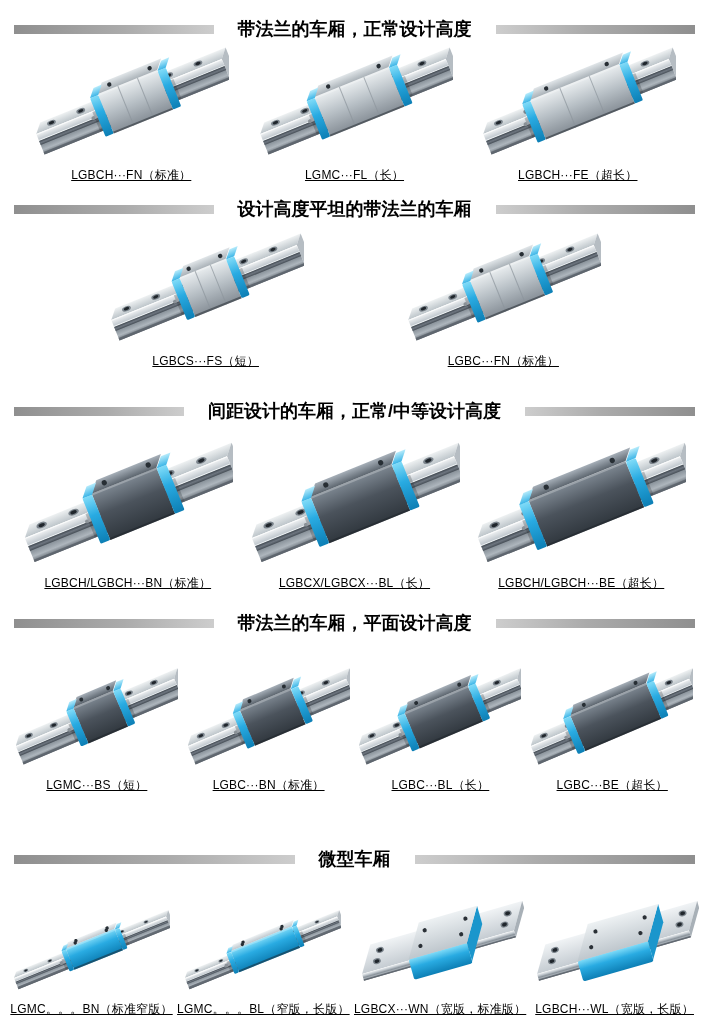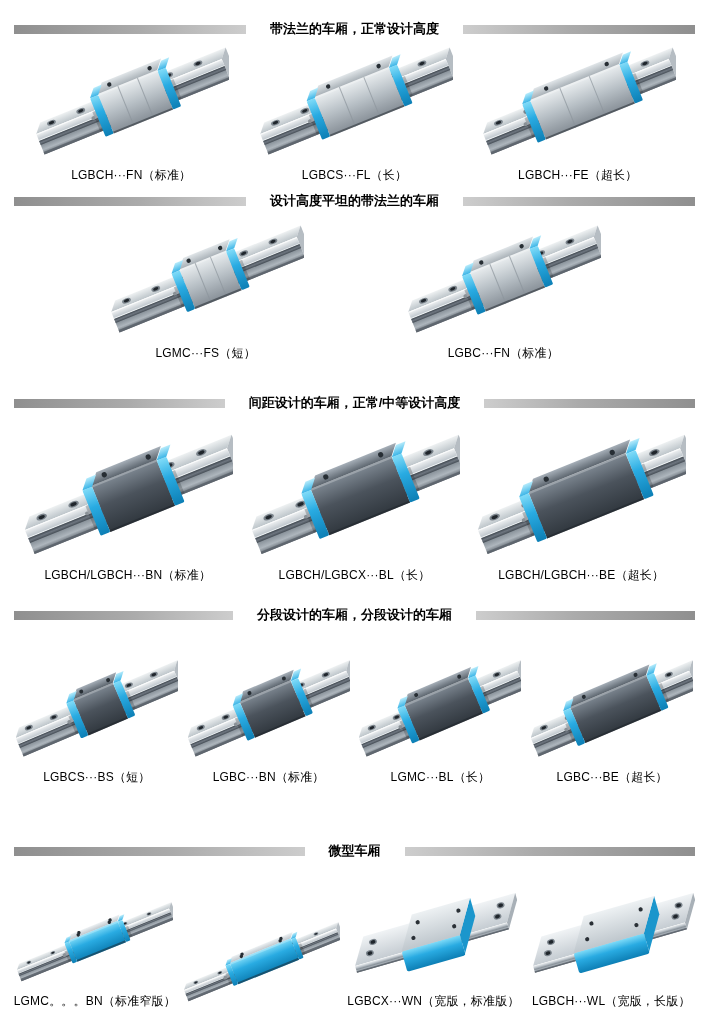--- a/index.html
+++ b/index.html
@@ -1,30 +1,30 @@
 <!DOCTYPE html>
 <html><head>
 <meta charset="utf-8">
 <style>
   html,body{margin:0;padding:0;background:#ffffff;}
   body{width:709px;font-family:"Liberation Sans","DejaVu Sans",sans-serif;color:#000;}
   .catalog{width:709px;min-height:1033px;box-sizing:border-box;padding:12px 0 24px;}
   .section{margin:0;}
   .section-1{margin-top:8px;}
-  .section-2{margin-top:8px;text-align:right;}
+  .section-2{margin-top:16px;text-align:right;}
   .section-3{margin-top:32px;}
   .section-4{margin-top:22px;}
   .section-5{margin-top:56px;}
   .section-header{display:flex;align-items:center;padding:0 14px;margin-bottom:4px;}
   .bar{height:9px;flex:1;background:linear-gradient(180deg,#c6c6c6 0%,#a9a9a9 45%,#8c8c8c 100%);}
   .bar-left{background:linear-gradient(90deg,#8f8f8f 0%,#ababab 55%,#cdcdcd 100%);}
   .bar-right{background:linear-gradient(270deg,#8f8f8f 0%,#ababab 55%,#cdcdcd 100%);}
-  .section-title{margin:0;padding:0 24px;font-size:13px;font-weight:bold;white-space:nowrap;line-height:18px;}
+  .section-title{margin:0;padding:0 24px;font-size:18px;font-weight:bold;white-space:nowrap;line-height:18px;}
   .product-row{display:flex;justify-content:space-evenly;align-items:flex-end;padding:0 6px;}
-  .product{margin:0;display:flex;flex-direction:column;align-items:center;}
+  .product{margin:0;display:flex;flex-direction:column;align-items:center;text-decoration:underline;}
   .product-illustration svg{display:block;}
   .product-label{font-size:12px;margin-top:3px;white-space:nowrap;letter-spacing:.2px;}
   .defs-holder{position:absolute;width:0;height:0;overflow:hidden;}
 </style>
 </head>
 <body>
 
 <svg class="defs-holder" aria-hidden="true">
   <defs>
     <linearGradient id="gSideRail" x1="0" y1="0" x2="0" y2="1">
@@ -166,21 +166,21 @@
                 <circle cx="135.1" cy="-18.6" r="2.2" fill="#272e34"></circle>
                 <rect x="55.2" y="-13" width="8.8" height="41.6" rx="1.5" fill="url(#gCyan)"></rect>
                 <rect x="144" y="-13" width="8.8" height="41.6" rx="1.5" fill="url(#gCyan)"></rect>
                 <polygon points="55.2,-13 64,-13 71.1,-21.3 62.3,-21.3" fill="url(#gCyanTop)"></polygon>
                 <polygon points="144,-13 152.8,-13 159.9,-21.3 151.1,-21.3" fill="url(#gCyanTop)"></polygon>
                 <rect x="50.7" y="5.2" width="4.5" height="3" fill="#9aa1a8"></rect>
                 <circle cx="50.7" cy="6.7" r="1.8" fill="#8a9197"></circle>
               </g>
             </svg>
           </div>
-    <figcaption class="product-label">LGBCS···FL（长）</figcaption>
+    <figcaption class="product-label">LGMC···FL（长）</figcaption>
   </figure>
         <figure class="product">
     <div class="product-illustration">
             <svg width="196" height="122" viewBox="0 0 196 122">
               <g transform="translate(3.3,92) rotate(-22)">
                 <polygon points="0,0 200,0 207.9,-9.2 7.9,-9.2" fill="url(#gTopRail)"></polygon>
                 <polygon points="200,0 207.9,-9.2 207.9,12.8 200,22" fill="#b6bdc3"></polygon>
                 <rect x="0" y="0" width="200" height="22" fill="url(#gSideRail)"></rect>
                 <rect x="0" y="0" width="200" height="1" fill="#ffffff" opacity="0.7"></rect>
                 <rect x="0" y="6.6" width="200" height="1.2" fill="#f7fafc" opacity="0.85"></rect>
@@ -261,21 +261,21 @@
                 <circle cx="124.9" cy="-18.6" r="2.2" fill="#272e34"></circle>
                 <rect x="70.2" y="-13" width="8.8" height="41.6" rx="1.5" fill="url(#gCyan)"></rect>
                 <rect x="129" y="-13" width="8.8" height="41.6" rx="1.5" fill="url(#gCyan)"></rect>
                 <polygon points="70.2,-13 79,-13 86.1,-21.3 77.3,-21.3" fill="url(#gCyanTop)"></polygon>
                 <polygon points="129,-13 137.8,-13 144.9,-21.3 136.1,-21.3" fill="url(#gCyanTop)"></polygon>
                 <rect x="65.7" y="5.2" width="4.5" height="3" fill="#9aa1a8"></rect>
                 <circle cx="65.7" cy="6.7" r="1.8" fill="#8a9197"></circle>
               </g>
             </svg>
           </div>
-    <figcaption class="product-label">LGMC···FS（短）</figcaption>
+    <figcaption class="product-label">LGBCS···FS（短）</figcaption>
   </figure>
         <figure class="product">
     <div class="product-illustration">
             <svg width="196" height="128" viewBox="0 0 196 128">
               <g transform="translate(3.3,98) rotate(-22)">
                 <polygon points="0,0 200,0 207.9,-9.2 7.9,-9.2" fill="url(#gTopRail)"></polygon>
                 <polygon points="200,0 207.9,-9.2 207.9,12.8 200,22" fill="#b6bdc3"></polygon>
                 <rect x="0" y="0" width="200" height="22" fill="url(#gSideRail)"></rect>
                 <rect x="0" y="0" width="200" height="1" fill="#ffffff" opacity="0.7"></rect>
                 <rect x="0" y="6.6" width="200" height="1.2" fill="#f7fafc" opacity="0.85"></rect>
@@ -395,21 +395,21 @@
                 <circle cx="147.6" cy="-21.5" r="2.6" fill="#272e34"></circle>
                 <rect x="59.4" y="-15" width="10.4" height="48.8" rx="1.5" fill="url(#gCyan)"></rect>
                 <rect x="157" y="-15" width="10.4" height="48.8" rx="1.5" fill="url(#gCyan)"></rect>
                 <polygon points="59.4,-15 69.8,-15 78.1,-24.8 67.7,-24.8" fill="url(#gCyanTop)"></polygon>
                 <polygon points="157,-15 167.4,-15 175.7,-24.8 165.3,-24.8" fill="url(#gCyanTop)"></polygon>
                 <rect x="54.9" y="6.4" width="4.5" height="3" fill="#9aa1a8"></rect>
                 <circle cx="54.9" cy="7.9" r="1.8" fill="#8a9197"></circle>
               </g>
             </svg>
           </div>
-    <figcaption class="product-label">LGBCH/LGBCX···BL（长）</figcaption>
+    <figcaption class="product-label">LGBCX/LGBCX···BL（长）</figcaption>
   </figure>
         <figure class="product">
     <div class="product-illustration">
             <svg width="210" height="148" viewBox="0 0 210 148">
               <g transform="translate(1.9,114) rotate(-22)">
                 <polygon points="0,0 218,0 227.3,-10.9 9.3,-10.9" fill="url(#gTopRail)"></polygon>
                 <polygon points="218,0 227.3,-10.9 227.3,15.1 218,26" fill="#b6bdc3"></polygon>
                 <rect x="0" y="0" width="218" height="26" fill="url(#gSideRail)"></rect>
                 <rect x="0" y="0" width="218" height="1" fill="#ffffff" opacity="0.7"></rect>
                 <rect x="0" y="7.8" width="218" height="1.2" fill="#f7fafc" opacity="0.85"></rect>
@@ -443,21 +443,21 @@
               </g>
             </svg>
           </div>
     <figcaption class="product-label">LGBCH/LGBCH···BE（超长）</figcaption>
   </figure>
       </div>
   </section>
     <section class="section section-4">
     <div class="section-header">
       <div class="bar bar-left"></div>
-      <h2 class="section-title">分段设计的车厢，分段设计的车厢</h2>
+      <h2 class="section-title">带法兰的车厢，平面设计高度</h2>
       <div class="bar bar-right"></div>
     </div>
     <div class="product-row cols-4">
         <figure class="product">
     <div class="product-illustration">
             <svg width="162" height="138" viewBox="0 0 162 138">
               <g transform="translate(-0.2,110) rotate(-23)">
                 <polygon points="0,0 172,0 179.1,-8.4 7.1,-8.4" fill="url(#gTopRail)"></polygon>
                 <polygon points="172,0 179.1,-8.4 179.1,11.6 172,20" fill="#b6bdc3"></polygon>
                 <rect x="0" y="0" width="172" height="20" fill="url(#gSideRail)"></rect>
@@ -486,21 +486,21 @@
                 <circle cx="107.6" cy="-17.2" r="2" fill="#272e34"></circle>
                 <rect x="59.9" y="-12" width="8" height="38" rx="1.5" fill="url(#gCyan)"></rect>
                 <rect x="110.9" y="-12" width="8" height="38" rx="1.5" fill="url(#gCyan)"></rect>
                 <polygon points="59.9,-12 67.9,-12 74.4,-19.6 66.4,-19.6" fill="url(#gCyanTop)"></polygon>
                 <polygon points="110.9,-12 118.9,-12 125.4,-19.6 117.4,-19.6" fill="url(#gCyanTop)"></polygon>
                 <rect x="55.4" y="4.6" width="4.5" height="3" fill="#9aa1a8"></rect>
                 <circle cx="55.4" cy="6.1" r="1.8" fill="#8a9197"></circle>
               </g>
             </svg>
           </div>
-    <figcaption class="product-label">LGBCS···BS（短）</figcaption>
+    <figcaption class="product-label">LGMC···BS（短）</figcaption>
   </figure>
         <figure class="product">
     <div class="product-illustration">
             <svg width="162" height="138" viewBox="0 0 162 138">
               <g transform="translate(-0.2,110) rotate(-23)">
                 <polygon points="0,0 172,0 179.1,-8.4 7.1,-8.4" fill="url(#gTopRail)"></polygon>
                 <polygon points="172,0 179.1,-8.4 179.1,11.6 172,20" fill="#b6bdc3"></polygon>
                 <rect x="0" y="0" width="172" height="20" fill="url(#gSideRail)"></rect>
                 <rect x="0" y="0" width="172" height="1" fill="#ffffff" opacity="0.7"></rect>
                 <rect x="0" y="6" width="172" height="1.2" fill="#f7fafc" opacity="0.85"></rect>
@@ -568,21 +568,21 @@
                 <circle cx="116.4" cy="-17.2" r="2" fill="#272e34"></circle>
                 <rect x="47" y="-12" width="8" height="38" rx="1.5" fill="url(#gCyan)"></rect>
                 <rect x="123.8" y="-12" width="8" height="38" rx="1.5" fill="url(#gCyan)"></rect>
                 <polygon points="47,-12 55,-12 61.5,-19.6 53.5,-19.6" fill="url(#gCyanTop)"></polygon>
                 <polygon points="123.8,-12 131.8,-12 138.3,-19.6 130.3,-19.6" fill="url(#gCyanTop)"></polygon>
                 <rect x="42.5" y="4.6" width="4.5" height="3" fill="#9aa1a8"></rect>
                 <circle cx="42.5" cy="6.1" r="1.8" fill="#8a9197"></circle>
               </g>
             </svg>
           </div>
-    <figcaption class="product-label">LGMC···BL（长）</figcaption>
+    <figcaption class="product-label">LGBC···BL（长）</figcaption>
   </figure>
         <figure class="product">
     <div class="product-illustration">
             <svg width="162" height="138" viewBox="0 0 162 138">
               <g transform="translate(-0.2,110) rotate(-23)">
                 <polygon points="0,0 172,0 179.1,-8.4 7.1,-8.4" fill="url(#gTopRail)"></polygon>
                 <polygon points="172,0 179.1,-8.4 179.1,11.6 172,20" fill="#b6bdc3"></polygon>
                 <rect x="0" y="0" width="172" height="20" fill="url(#gSideRail)"></rect>
                 <rect x="0" y="0" width="172" height="1" fill="#ffffff" opacity="0.7"></rect>
                 <rect x="0" y="6" width="172" height="1.2" fill="#f7fafc" opacity="0.85"></rect>
@@ -704,20 +704,21 @@
                 <circle cx="109.2" cy="-11.4" r="1.7" fill="#262d33"></circle>
                 <rect x="47.5" y="-7" width="5" height="22" rx="1.5" fill="url(#gCyan)"></rect>
                 <rect x="118.1" y="-7" width="5" height="22" rx="1.5" fill="url(#gCyan)"></rect>
                 <polygon points="47.5,-7 52.5,-7 56.3,-11.5 51.3,-11.5" fill="url(#gCyanTop)"></polygon>
                 <polygon points="118.1,-7 123.1,-7 126.9,-11.5 121.9,-11.5" fill="url(#gCyanTop)"></polygon>
                 <rect x="43" y="2.3" width="4.5" height="3" fill="#9aa1a8"></rect>
                 <circle cx="43" cy="3.9" r="1.8" fill="#8a9197"></circle>
               </g>
             </svg>
           </div>
+    <figcaption class="product-label">LGMC。。。BL（窄版，长版）</figcaption>
   </figure>
         <figure class="product">
     <div class="product-illustration">
             <svg width="168" height="126" viewBox="0 0 168 126">
               <g transform="translate(6.1,102) rotate(-16)">
                 <polygon points="0,0 158,0 174,-26 16,-26" fill="url(#gPlateTop)"></polygon>
                 <polygon points="158,0 174,-26 174,-19 158,7" fill="#a8b0b7"></polygon>
                 <rect x="0" y="0" width="158" height="7" fill="url(#gSideRail)"></rect>
                 <rect x="0" y="5.5" width="158" height="1.5" fill="#5a626a" opacity="0.8"></rect>
                 <ellipse cx="17.8" cy="-8.3" rx="4" ry="2.9" fill="#7b848c"></ellipse>

